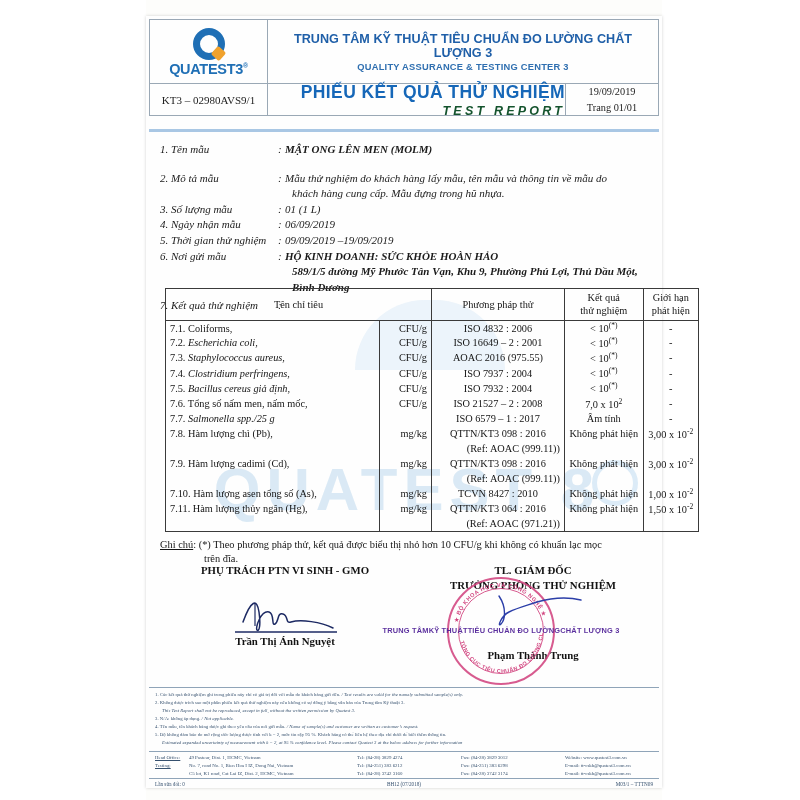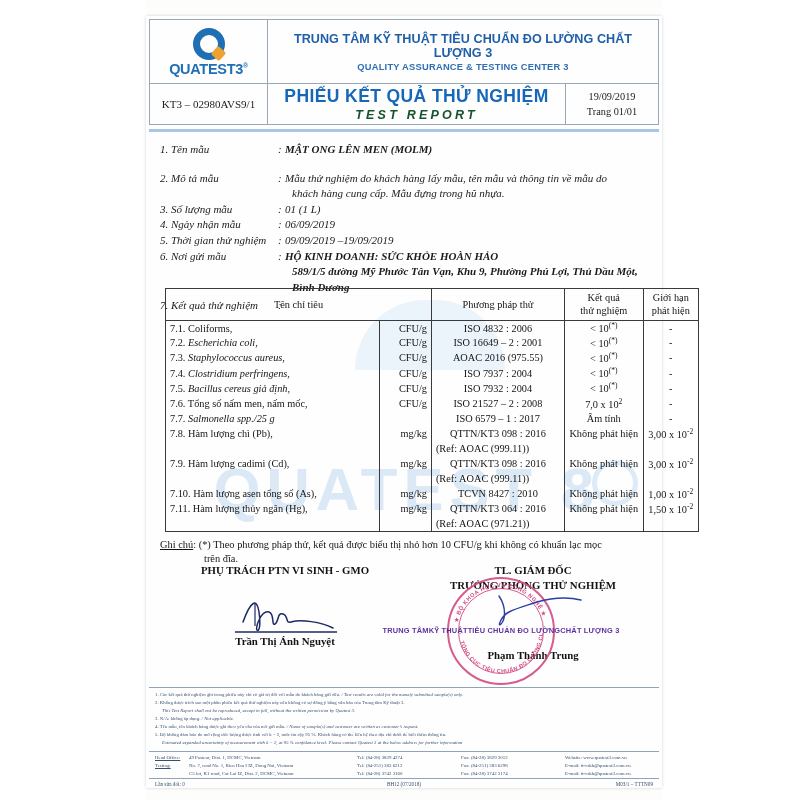--- a/index.html
+++ b/index.html
@@ -104,33 +104,33 @@
   }
   .hdr-l3 {
     font-family:"Liberation Sans", sans-serif;
     font-weight:bold; font-size:9.3px; color:#2f6fb0;
     letter-spacing:.25px;
   }
 
   
   .title-box {
     position:absolute; left:149px; top:83px;
-    width:510px; height:42px;
+    width:510px; height:33px;
     border:1px solid #9aa8b5;
     display:flex; align-items:stretch;
   }
   .code-cell {
     width:118px;
     border-right:1px solid #9aa8b5;
     display:flex; align-items:center; justify-content:center;
     font-size:11px; color:#222;
   }
   .title-cell {
     flex:1; display:flex; flex-direction:column;
-    align-items:center; justify-content:center;
+    align-items:flex-end; justify-content:center;
     border-right:1px solid #9aa8b5;
   }
   .title-vi {
     font-family:"Liberation Sans", sans-serif;
     font-weight:bold; font-size:17.5px;
     color:#1667b8; letter-spacing:.4px;
   }
   .title-en {
     font-family:"Liberation Sans", sans-serif;
     font-weight:bold; font-style:italic;
@@ -177,21 +177,21 @@
   .c-res   { width:71px;  text-align:center; }
   .c-lim   { width:50px;  text-align:center; }
   td.c-name, td.c-unit { border-right:none; border-left:none; }
   td.c-name { border-left:1px solid #3a3a3a; }
   td.c-unit { border-right:1px solid #3a3a3a; }
   table.res tbody td { border-top:none; border-bottom:none; height:15.1px; }
   table.res tbody tr:last-child td { border-bottom:1px solid #3a3a3a; }
   .ital { font-style:italic; }
   sup.star { font-size:7.5px; }
   sup.exp  { font-size:7.5px; }
-  .sub-meth { text-align:left; }
+  .sub-meth { text-align:right; }
 
   
   .note {
     position:absolute; left:160px; top:538px; width:496px;
     font-size:10.4px; color:#151515; line-height:1.38;
   }
   .note u { text-decoration:underline; }
   .note .ind { display:block; padding-left:44px; }
 
   

